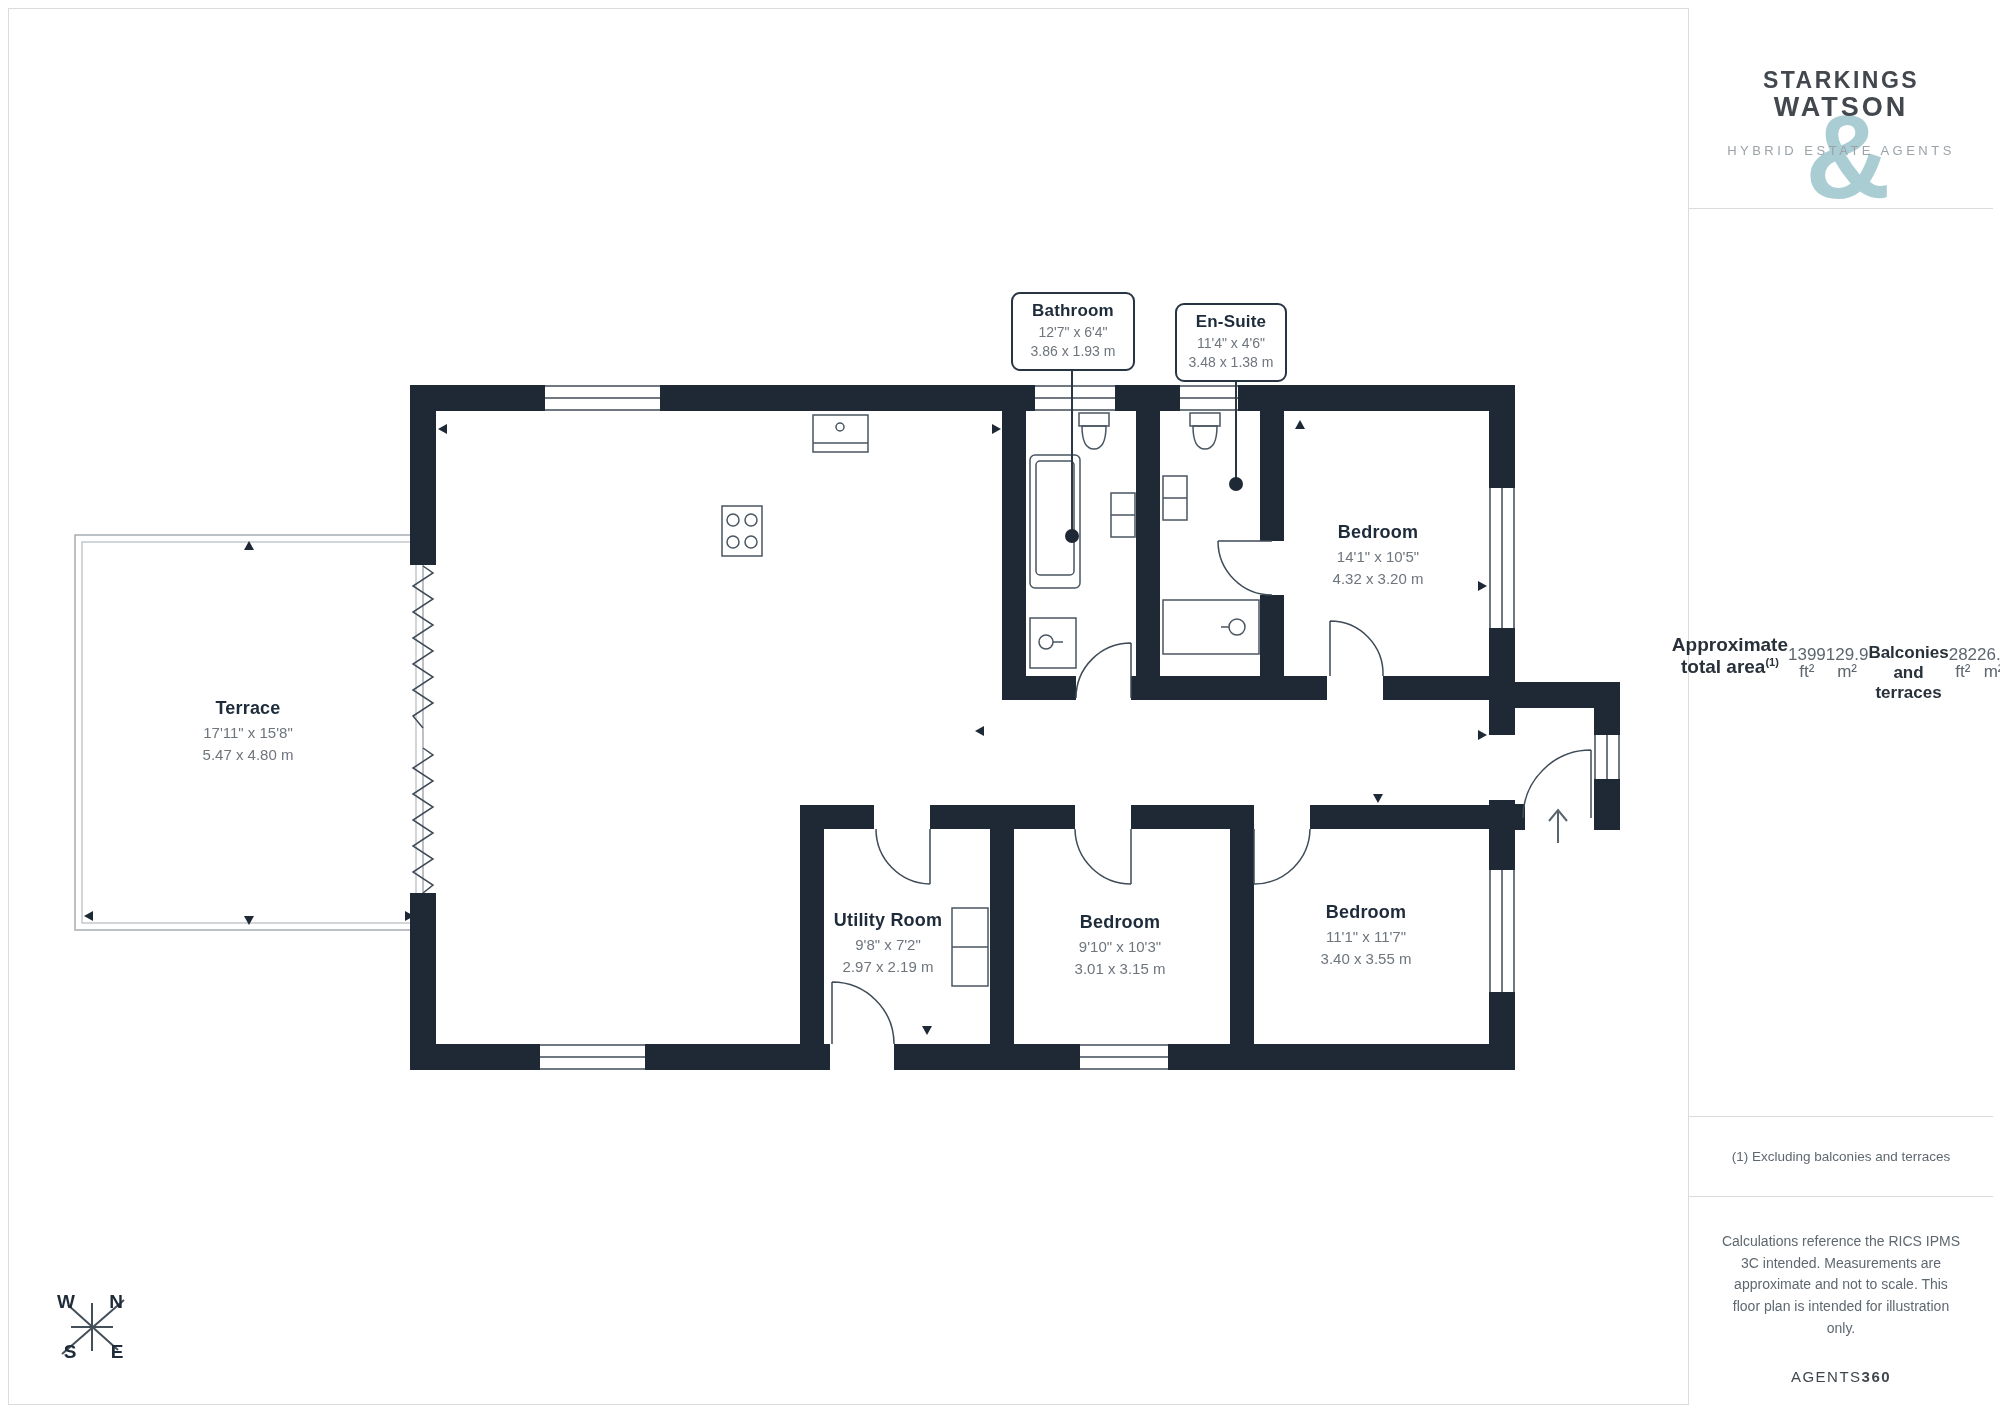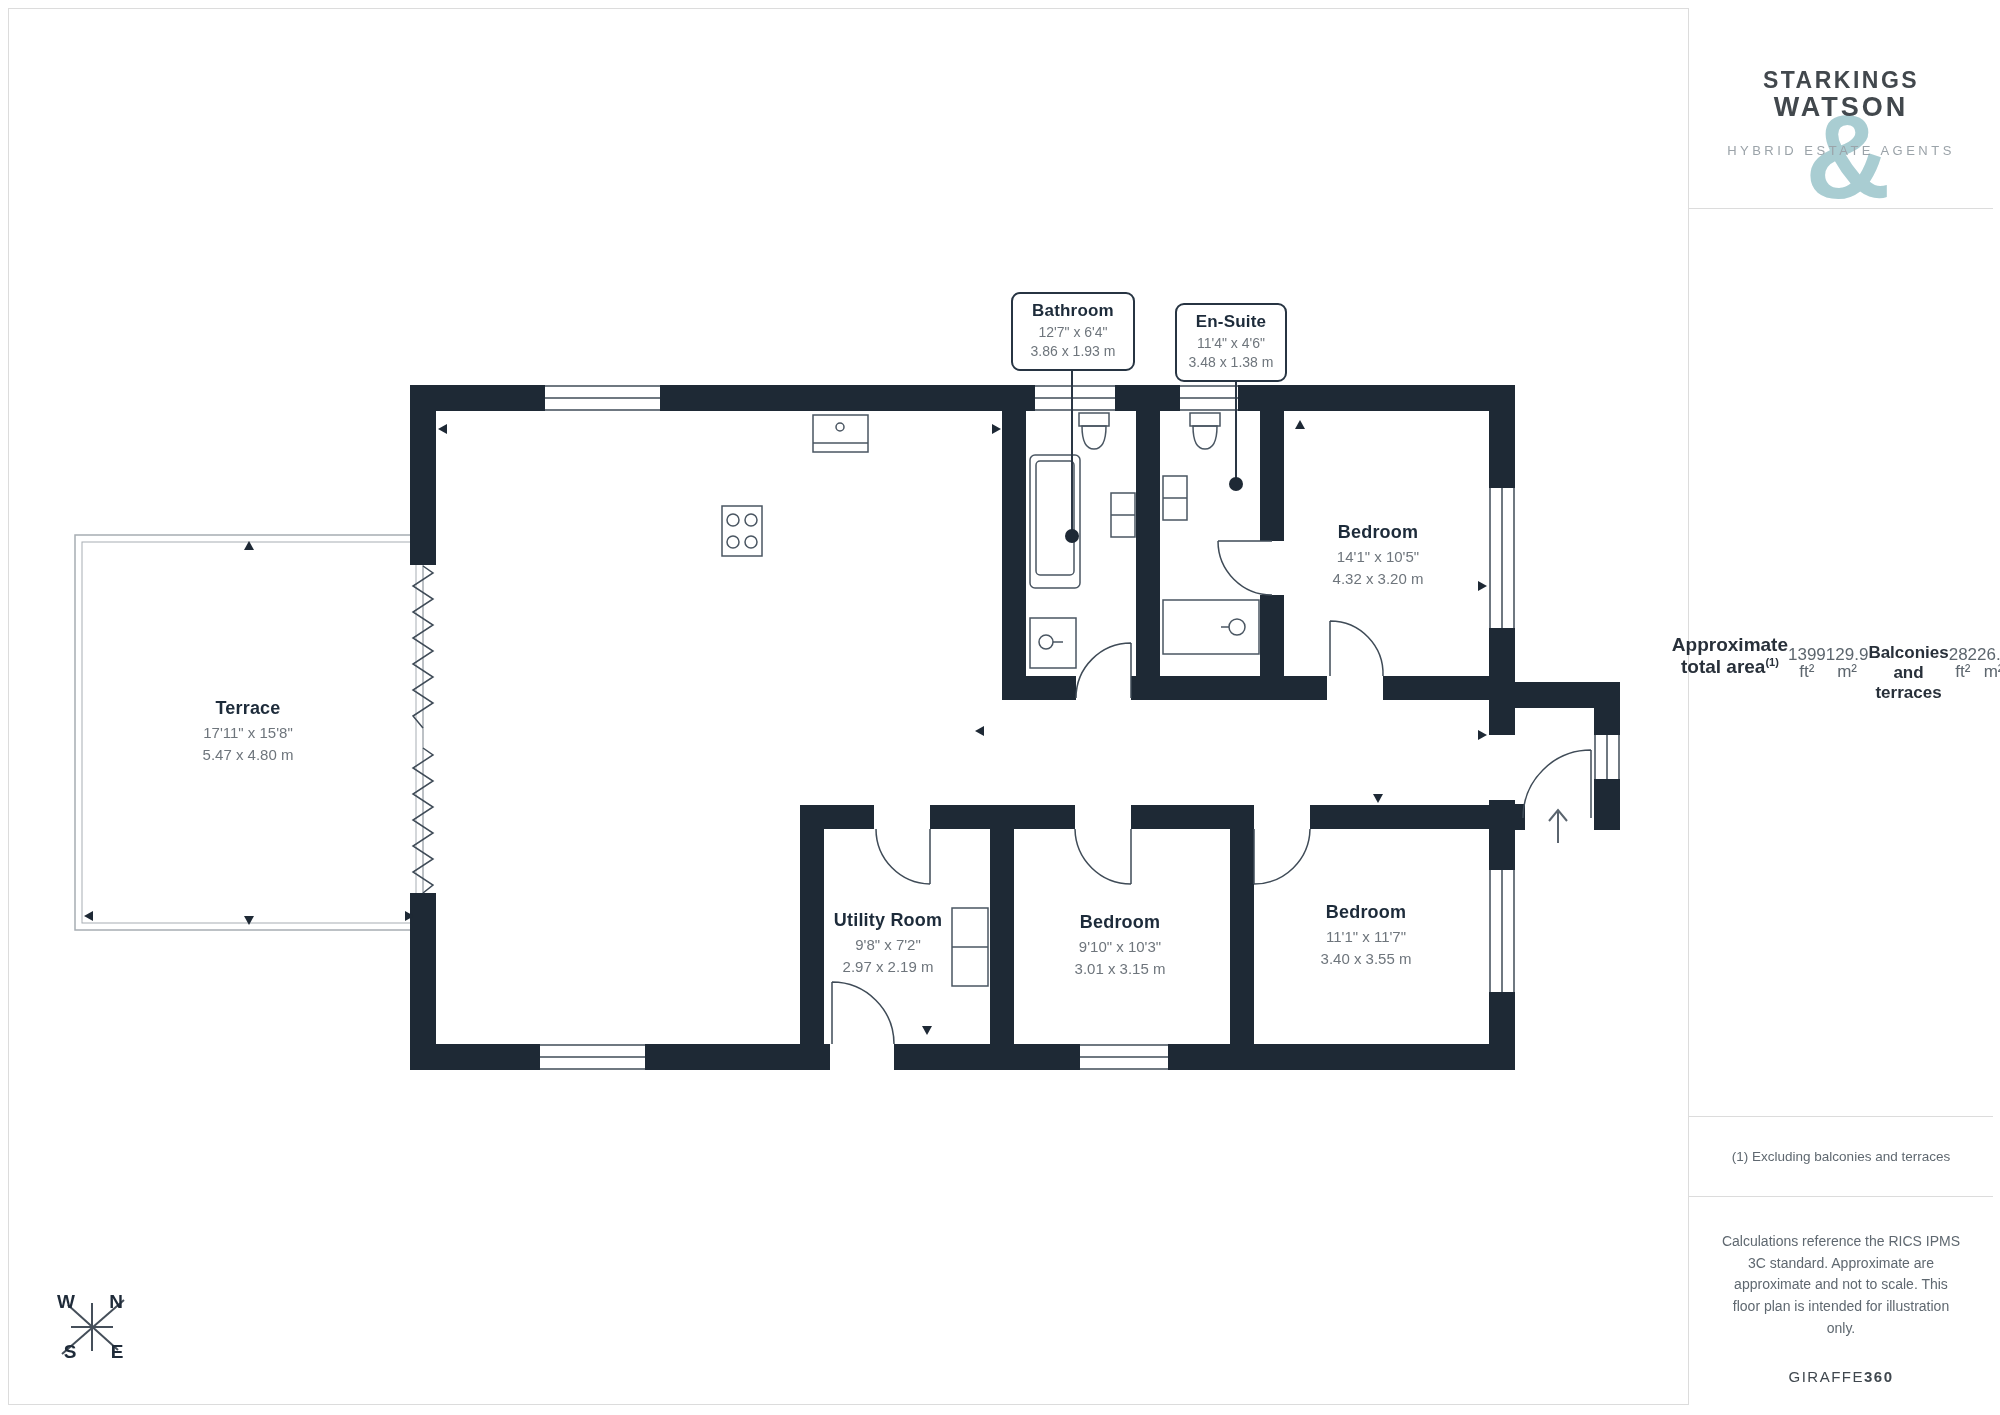--- a/index.html
+++ b/index.html
@@ -285,19 +285,19 @@
         <span>Approximate total area</span><sup>(1)</sup>
       </div>
       <div class="area-val">1399 ft²</div>
       <div class="area-val">129.9 m²</div>
       <div class="area-sub">Balconies and terraces</div>
       <div class="area-val">282 ft²</div>
       <div class="area-val">26.2 m²</div>
     </div>
     <div class="sb-note">(1) Excluding balconies and terraces</div>
     <div class="sb-calc">
-      <div class="disclaimer">Calculations reference the RICS IPMS 3C standard. Approximate are approximate and not to scale. This floor plan is intended for illustration only.</div>
+      <div class="disclaimer">Calculations reference the RICS IPMS 3C intended. Measurements are approximate and not to scale. This floor plan is intended for illustration only.</div>
       <div class="giraffe">
-        <span>GIRAFFE</span><span class="g-bold">360</span>
+        <span>AGENTS</span><span class="g-bold">360</span>
       </div>
     </div>
   </div>
 </div>
 
 </body></html>

